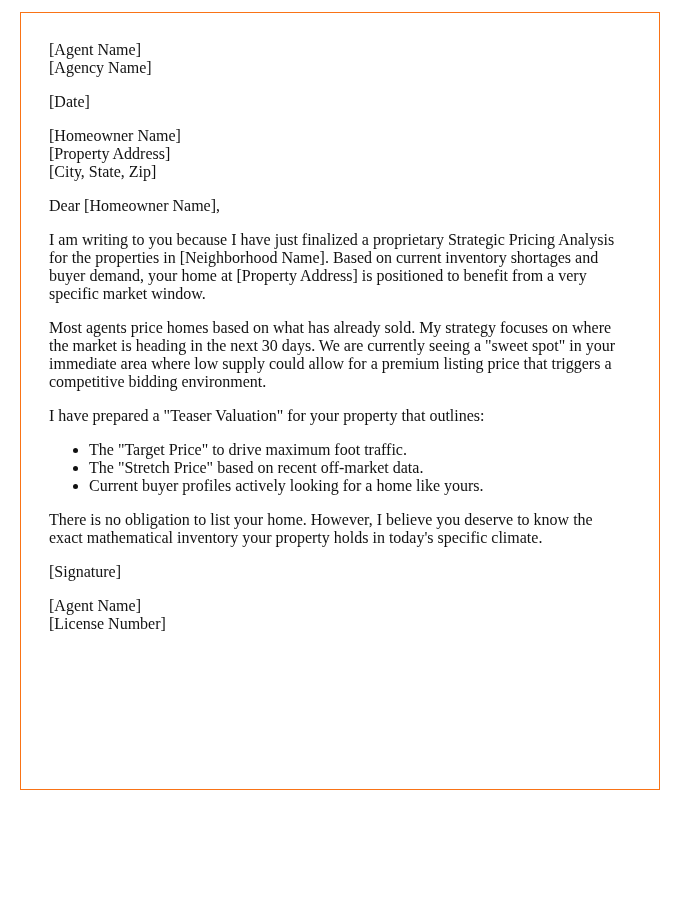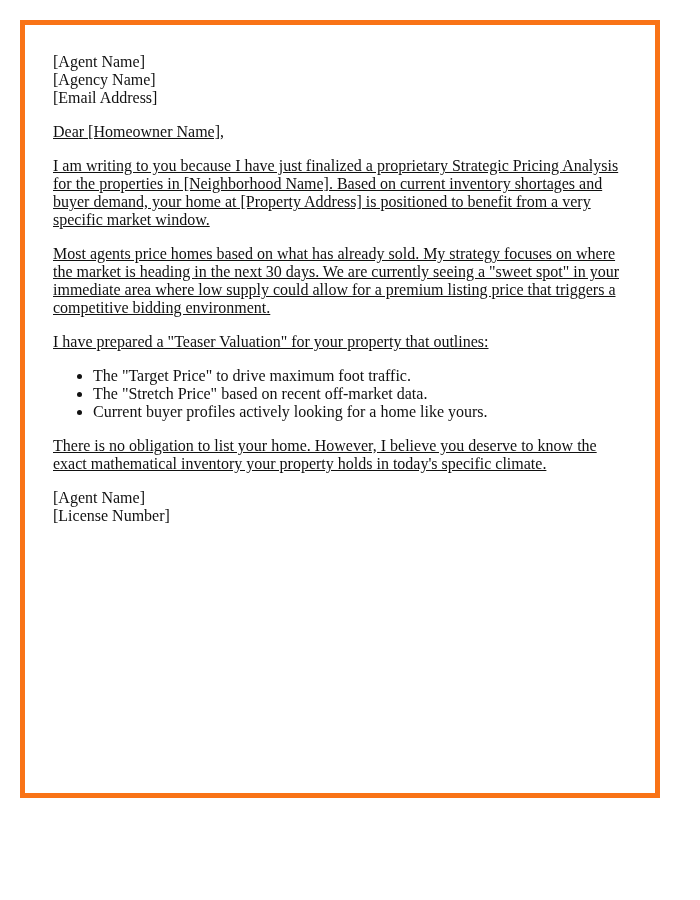--- a/index.html
+++ b/index.html
@@ -11,75 +11,82 @@
       width: 700px;
       height: 900px;
       position: relative;
       font-family: "Liberation Serif", "DejaVu Serif", serif;
       font-size: 16px;
       color: #111111;
     }
     .letter {
       position: absolute;
       left: 20px;
-      top: 20px;
+      top: 12px;
       width: 640px;
       height: 778px;
-      border: 5px solid #f97316;
+      border: 1px solid #f97316;
       box-sizing: border-box;
       padding: 28px 28px 0 28px;
     }
     .block {
       margin: 0 0 16px 0;
       line-height: 18px;
     }
     .block div {
       line-height: 18px;
     }
     p {
       margin: 0 8px 16px 0;
       line-height: 18px;
-      text-decoration: underline;
     }
     ul {
       margin: 0 0 16px 0;
       padding-left: 40px;
       line-height: 18px;
     }
     li {
       line-height: 18px;
     }
   </style>
 </head>
 <body>
 
 <div class="letter">
 
   <div class="block">
     <div>[Agent Name]</div>
     <div>[Agency Name]</div>
-    <div>[Email Address]</div>
   </div>
 
+  <div class="block">
+    <div>[Date]</div>
+  </div>
 
+  <div class="block">
+    <div>[Homeowner Name]</div>
+    <div>[Property Address]</div>
+    <div>[City, State, Zip]</div>
+  </div>
 
   <p>Dear [Homeowner Name],</p>
 
   <p>I am writing to you because I have just finalized a proprietary Strategic Pricing Analysis for the properties in [Neighborhood Name]. Based on current inventory shortages and buyer demand, your home at [Property Address] is positioned to benefit from a very specific market window.</p>
   <p>Most agents price homes based on what has already sold. My strategy focuses on where the market is heading in the next 30 days. We are currently seeing a "sweet spot" in your immediate area where low supply could allow for a premium listing price that triggers a competitive bidding environment.</p>
   <p>I have prepared a "Teaser Valuation" for your property that outlines:</p>
 
   <ul>
     <li>The "Target Price" to drive maximum foot traffic.</li>
     <li>The "Stretch Price" based on recent off-market data.</li>
     <li>Current buyer profiles actively looking for a home like yours.</li>
   </ul>
 
   <p>There is no obligation to list your home. However, I believe you deserve to know the exact mathematical inventory your property holds in today's specific climate.</p>
 
 
+  <p>[Signature]</p>
 
   <div class="block">
     <div>[Agent Name]</div>
     <div>[License Number]</div>
   </div>
 
 </div>
 
 </body></html>

